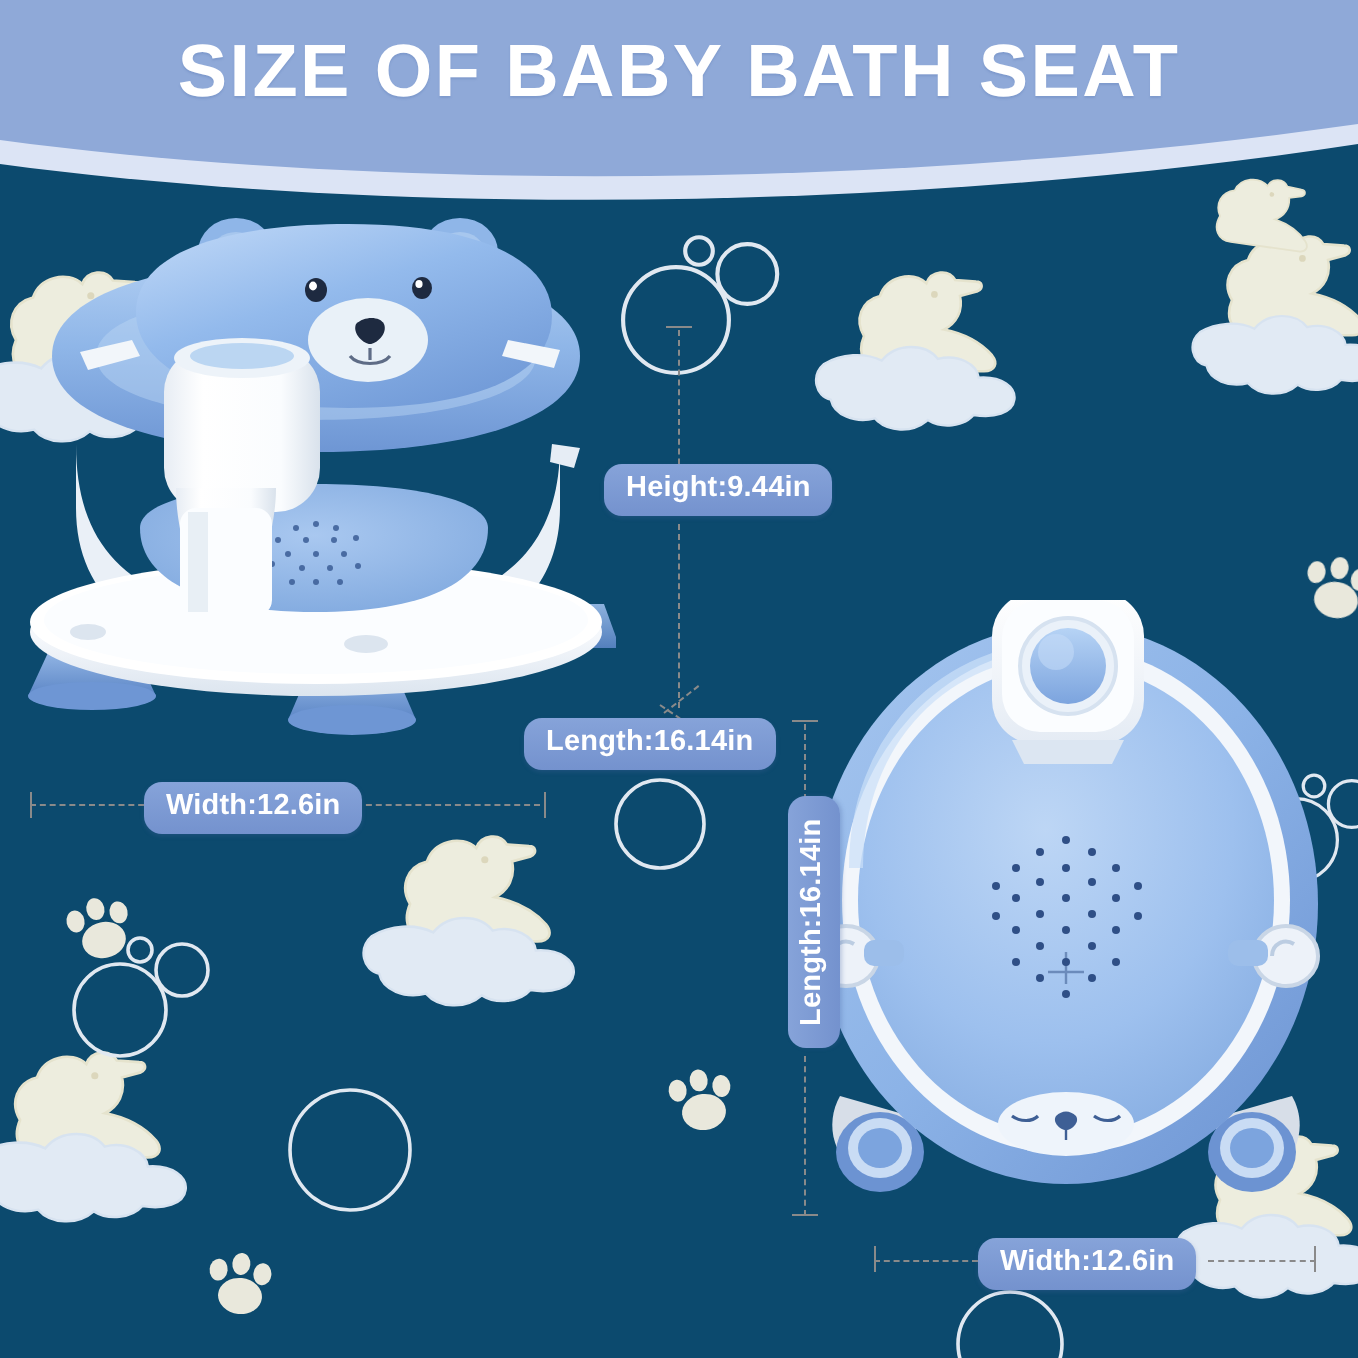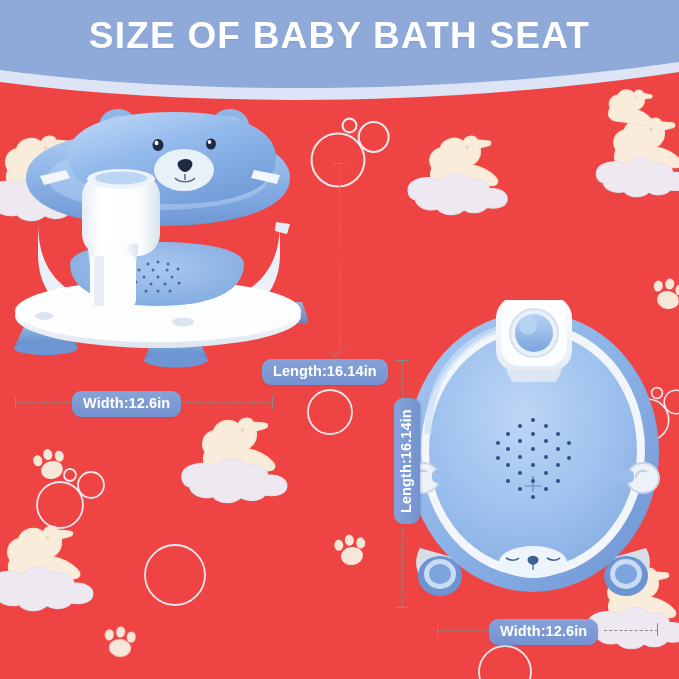--- a/index.html
+++ b/index.html
@@ -4,21 +4,21 @@
 <style>
   html,body{margin:0;padding:0;background:#fff;}
   body{
     font-family:"Liberation Sans", sans-serif;
     -webkit-font-smoothing:antialiased;
   }
   #stage{
     position:relative;
     width:679px;height:679px;
     overflow:hidden;
-    background:#ef4444;
+    background:#0c4a6e;
   }
 
   
   .wm{position:absolute;inset:0;pointer-events:none;}
 
   
   .header{
     position:absolute;left:0;top:0;width:679px;height:108px;
     overflow:hidden;
   }
@@ -373,20 +373,21 @@
       <circle cx="126" cy="26" r="9" fill="#C7DDF7" opacity=".55"></circle>
       <path d="M104,70 l56,0 l-6,12 l-44,0 z" fill="#DCE6F2"></path>
     </g>
   </svg>
 
   <div class="tick-h" style="left:333px;top:163px;"></div>
   <div class="dash-v" style="left:339px;top:165px;height:82px;"></div>
   <div class="dash-v" style="left:339px;top:262px;height:92px;"></div>
   <div class="tick-diag" style="left:330px;top:352px;transform:rotate(34deg);"></div>
   <div class="tick-diag" style="left:332px;top:356px;transform:rotate(-38deg);"></div>
+  <div class="badge" style="left:302px;top:232px;">Height:9.44in</div>
 
   <div class="dash-h" style="left:265px;top:382px;width:22px;transform:rotate(-40deg);transform-origin:left center;"></div>
   <div class="badge" style="left:262px;top:359px;">Length:16.14in</div>
 
   <div class="tick-v" style="left:15px;top:396px;"></div>
   <div class="dash-h" style="left:15px;top:402px;width:62px;"></div>
   <div class="dash-h" style="left:178px;top:402px;width:92px;"></div>
   <div class="tick-v" style="left:272px;top:396px;"></div>
   <div class="badge" style="left:72px;top:391px;">Width:12.6in</div>
 

